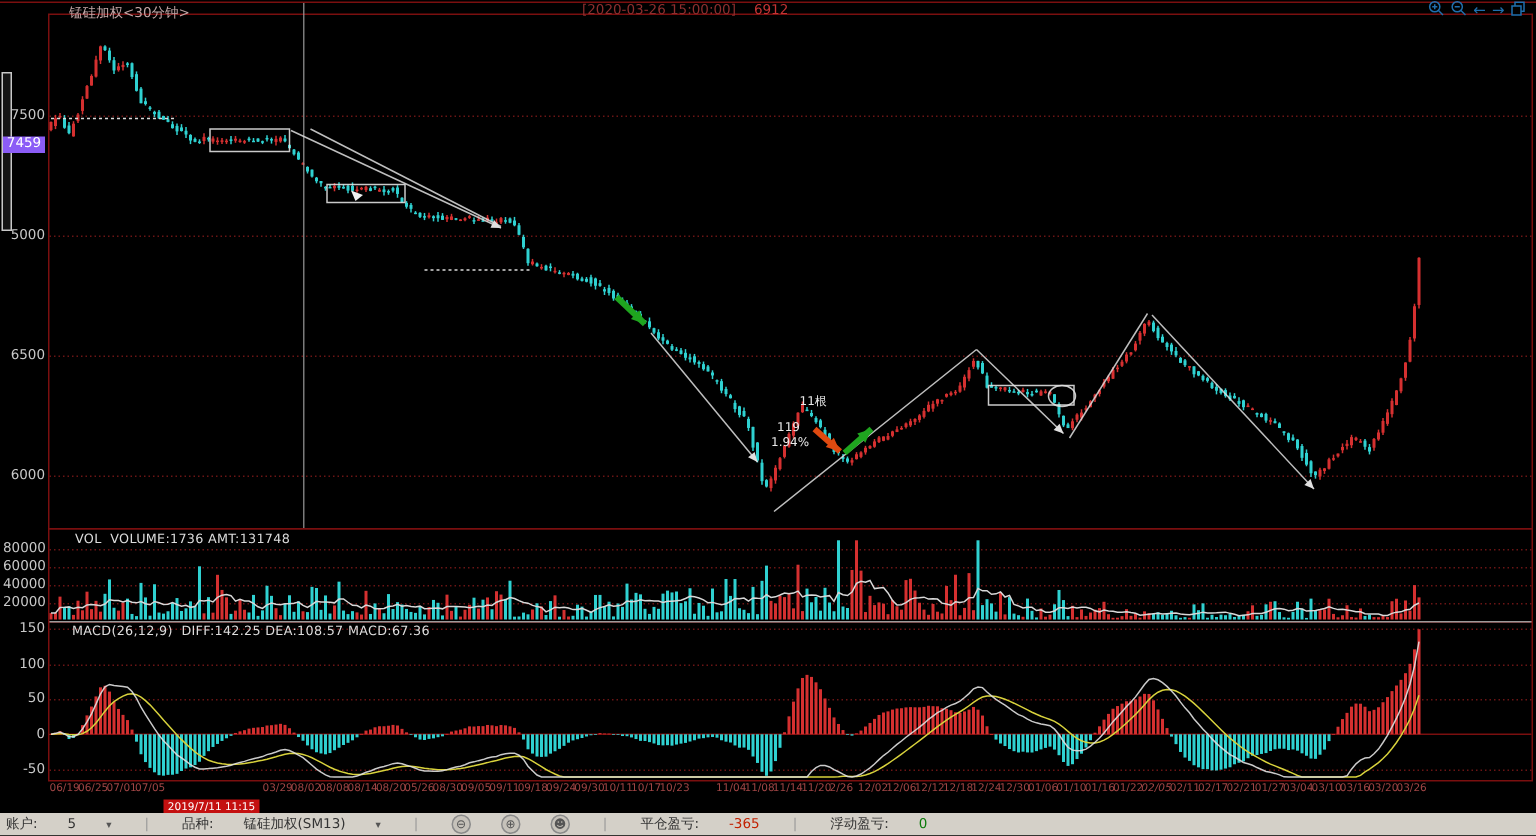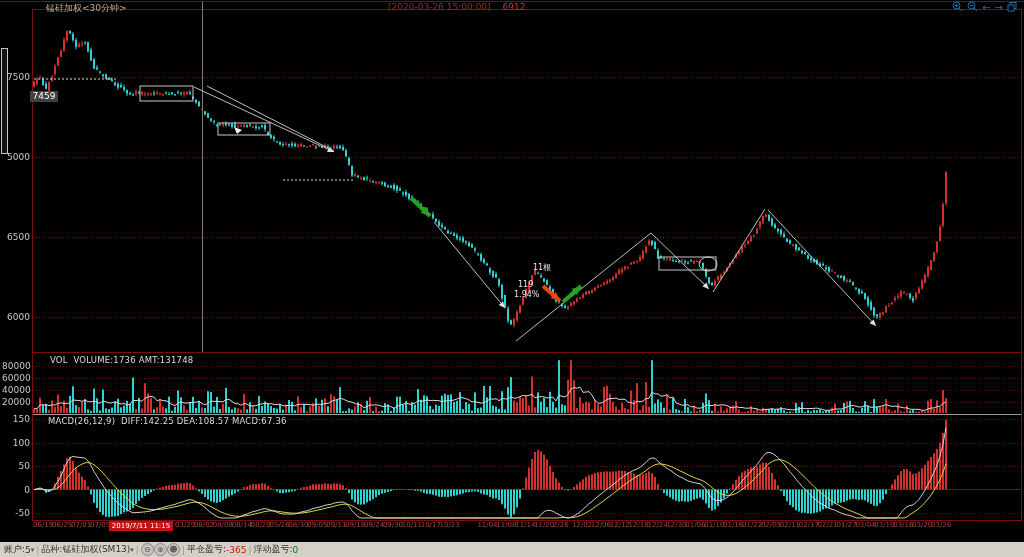--- a/index.html
+++ b/index.html
@@ -1,35 +1,35 @@
 <!DOCTYPE html>
 <html><head>
 <meta charset="utf-8">
 <style>
   html,body{margin:0;padding:0;background:#000;}
   body{width:1024px;height:557px;position:relative;overflow:hidden;
        font-family:"DejaVu Sans","Liberation Sans",sans-serif;}
   #chart-svg{position:absolute;left:0;top:0;}
   .ax-label{position:absolute;width:28px;text-align:right;font-size:9px;color:#c8c8c8;line-height:10px;}
   .price-tag{position:absolute;left:2px;width:28px;text-align:center;font-size:9px;color:#fff;
-             background:#404040;line-height:11px;margin-left:28px;}
+             background:#8b5cf6;line-height:11px;}
   .pane-header{position:absolute;font-size:8.5px;color:#dcdcdc;white-space:pre;letter-spacing:0.2px;}
   .title{position:absolute;left:46px;top:2px;font-size:9px;color:#c4a8a8;}
   .stamp{position:absolute;left:388px;top:2px;font-size:9px;color:#8e2f2f;}
   .stamp b{color:#c53434;font-weight:normal;margin-left:12px;}
   .toolbar{position:absolute;right:6px;top:1px;height:13px;display:flex;align-items:center;gap:4px;color:#1f6fae;font-size:10px;}
   .toolbar span{line-height:12px;}
   .date-row{position:absolute;left:0;top:521px;width:1024px;height:11px;}
   .date-label{position:absolute;top:0;font-size:7px;color:#a04545;white-space:nowrap;}
-  .date-hl{position:absolute;top:0;font-size:7px;color:#fff;background:#c41010;white-space:nowrap;
+  .date-hl{position:absolute;top:12px;font-size:7px;color:#fff;background:#c41010;white-space:nowrap;
            text-align:center;line-height:10px;}
   .anno-text{position:absolute;font-size:8px;color:#e8e8e8;line-height:9px;}
   .left-marker{position:absolute;left:1px;top:48px;width:5px;height:104px;border:1px solid #c8c8c8;background:#141414;}
   .statusbar{position:absolute;left:0;top:542px;width:1024px;height:15px;background:#d4d0c8;
-             display:flex;align-items:center;font-size:9px;color:#333;gap:0;padding-left:4px;box-sizing:border-box;}
+             display:flex;align-items:center;font-size:9px;color:#333;gap:20px;padding-left:4px;box-sizing:border-box;}
   .statusbar .sep{color:#999;margin:0 2px;}
   .statusbar .caret{font-size:7px;color:#555;}
   .statusbar .neg{color:#c22000;}
   .statusbar .pos{color:#0a7a0a;}
   .round-btn{display:inline-block;width:11px;height:11px;border-radius:50%;background:#c6c2ba;border:1px solid #8a8a8a;
              font-size:8px;line-height:11px;text-align:center;color:#555;}
   .mag{display:inline-block;}
 </style>
 </head>
 <body>

